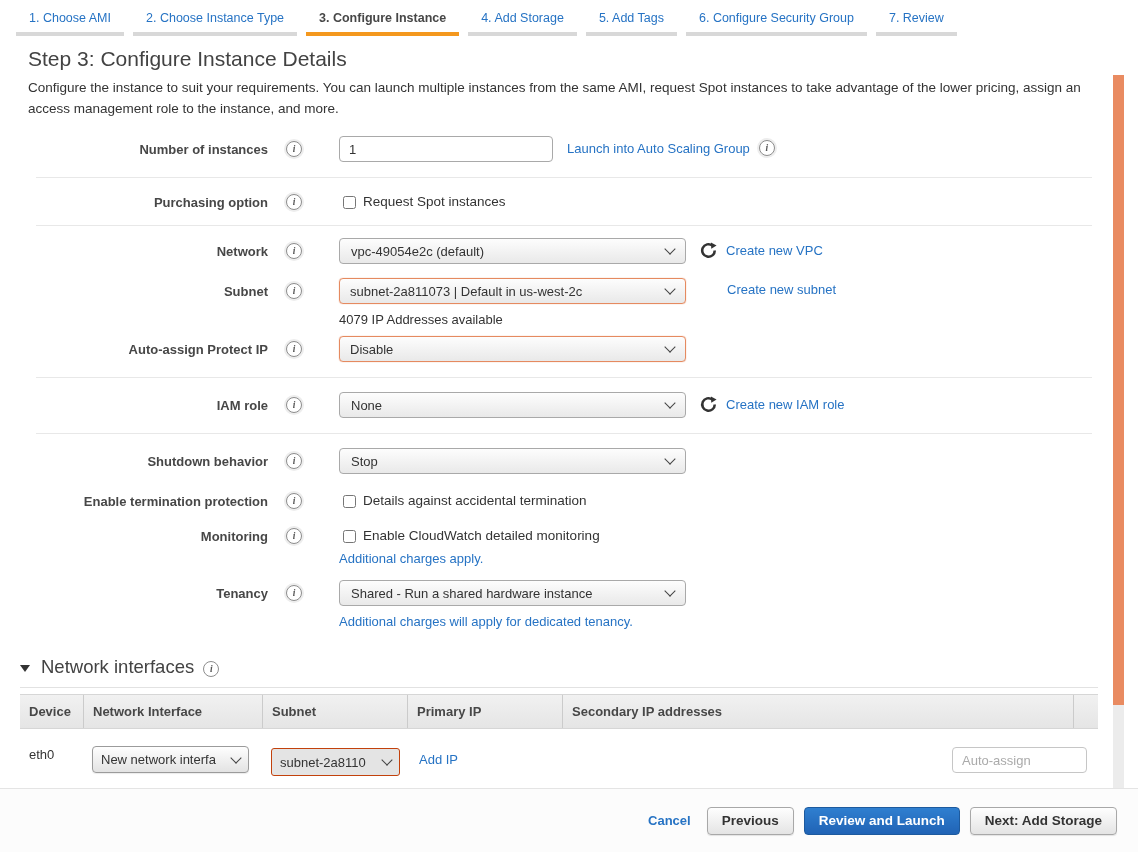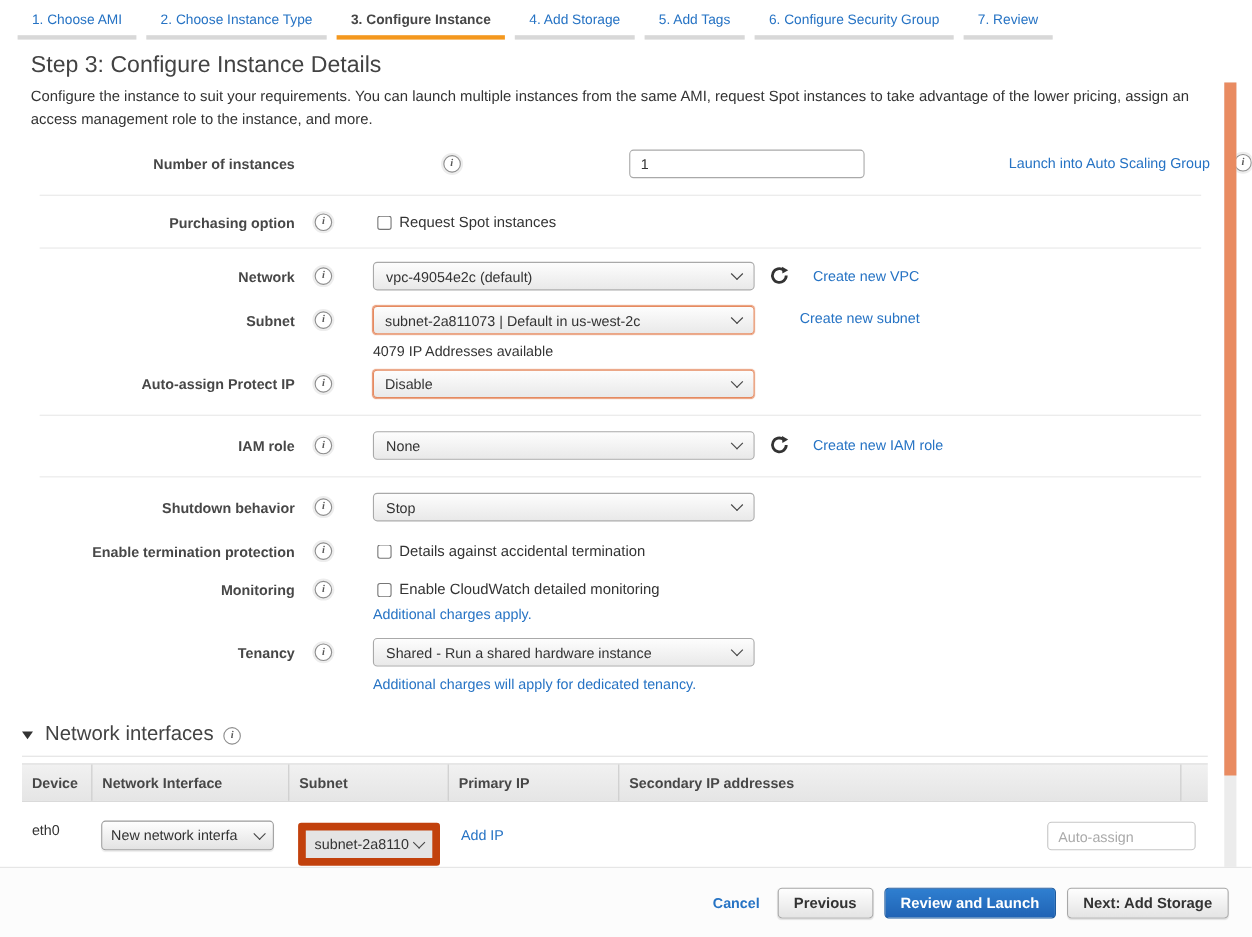--- a/index.html
+++ b/index.html
@@ -39,21 +39,21 @@
   .sel.hl{border:1px solid #e58a60;box-shadow:0 0 1px #e58a60;padding-left:10px;}
   .chev{width:7px;height:7px;border-right:1.7px solid #444;border-bottom:1.7px solid #444;
     transform:rotate(45deg);margin-top:-4px;flex:none;}
   .txt{
     height:26px;width:214px;box-sizing:border-box;border:1px solid #a9a9a9;border-radius:4px;
     padding:0 9px;font-size:13px;color:#333;background:#fff;outline:none;
     font-family:"Liberation Sans",sans-serif;
   }
   .txt::placeholder{color:#aaa;}
   a.link{color:#2673c4;text-decoration:none;font-size:13px;cursor:pointer;}
-  .after{display:flex;align-items:center;margin-left:14px;padding-top:4px;gap:22px;}
+  .after{display:flex;align-items:center;margin-left:14px;padding-top:4px;gap:9px;}
   .refresh{width:17px;height:17px;cursor:pointer;flex:none;}
   .cbrow{display:flex;align-items:flex-start;padding-top:5px;}
   .cbrow input{margin:2px 7px 0 4px;cursor:pointer;}
   .cbrow .cbl{font-size:13.5px;color:#333;}
   .note{font-size:13px;color:#333;margin-top:8px;}
   .sub-link{display:block;margin-top:8px;}
   .sep{height:1px;background:#e8e8e8;margin:15px 46px 0 36px;}
   
   .section-h{display:flex;align-items:center;margin:27px 0 0 20px;}
   .caret{width:0;height:0;border-left:5.5px solid transparent;border-right:5.5px solid transparent;
@@ -72,21 +72,21 @@
   .c4{width:155px;flex:none;} .c5{flex:1;} .c6{width:25px;flex:none;}
   .trow{display:flex;align-items:flex-start;padding-top:14px;font-size:13px;color:#333;}
   .td{box-sizing:border-box;padding-left:9px;}
   .sel-sm{
     width:157px;height:27px;box-sizing:border-box;border:1px solid #9b9b9b;border-radius:4px;
     background:linear-gradient(#fefefe,#e3e3e3);box-shadow:0 1px 1px rgba(0,0,0,.08);
     display:flex;align-items:center;justify-content:space-between;padding:0 8px;cursor:pointer;
     margin-top:3px;
   }
   .chip{
-    width:129px;height:39px;box-sizing:border-box;border:7px solid #c2410c;border-radius:3px;
+    width:129px;height:28px;box-sizing:border-box;border:1px solid #c2410c;border-radius:3px;
     background:#e4e4e4;display:flex;align-items:center;justify-content:space-between;
     padding:0 8px;cursor:pointer;margin-top:5px;
   }
   .txt-sm{width:135px;height:26px;margin-top:4px;border-color:#c6c6c6;}
   .addip{display:inline-block;margin:9px 0 0 3px;}
   
   .footer{
     position:absolute;left:0;bottom:0;width:100%;height:64px;box-sizing:border-box;
     background:#fcfcfc;border-top:1px solid #e4e4e4;
     display:flex;align-items:center;justify-content:flex-end;padding-right:21px;gap:10px;
@@ -117,21 +117,21 @@
   <div class="tab">7. Review</div>
 </div>
 
 <div class="page-header">
   <h1 class="page-title">Step 3: Configure Instance Details</h1>
   <p class="page-desc">Configure the instance to suit your requirements. You can launch multiple instances from the same AMI, request Spot instances to take advantage of the lower pricing, assign an access management role to the instance, and more.</p>
 </div>
 
 <div class="form">
 
-  <div class="row" style="justify-content:space-between;">
+  <div class="row" style="">
     <div class="lbl">Number of instances</div>
     <div class="info">i</div>
     <div class="ctl">
       <input class="txt" type="text" value="1" style="">
     </div>
     <div class="after">
       <a class="link">Launch into Auto Scaling Group</a>
       <div class="info" style="margin:0;">i</div>
     </div>
   </div>

